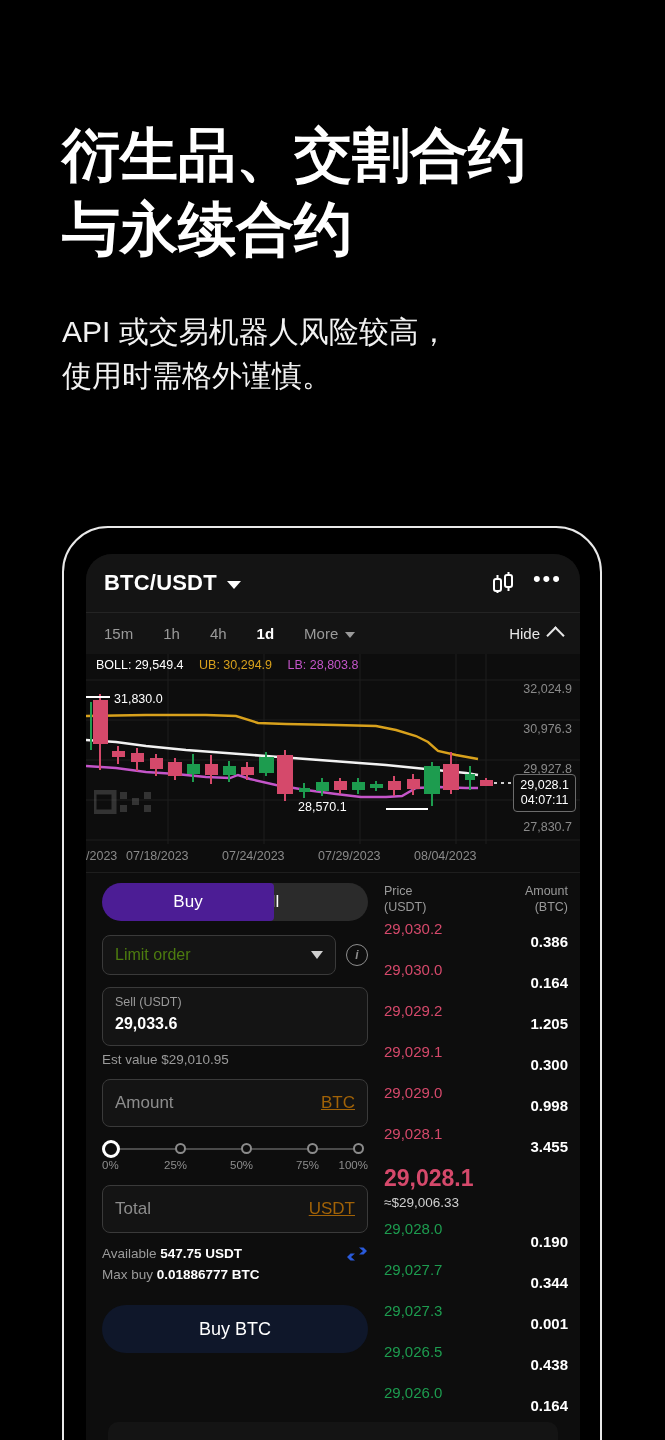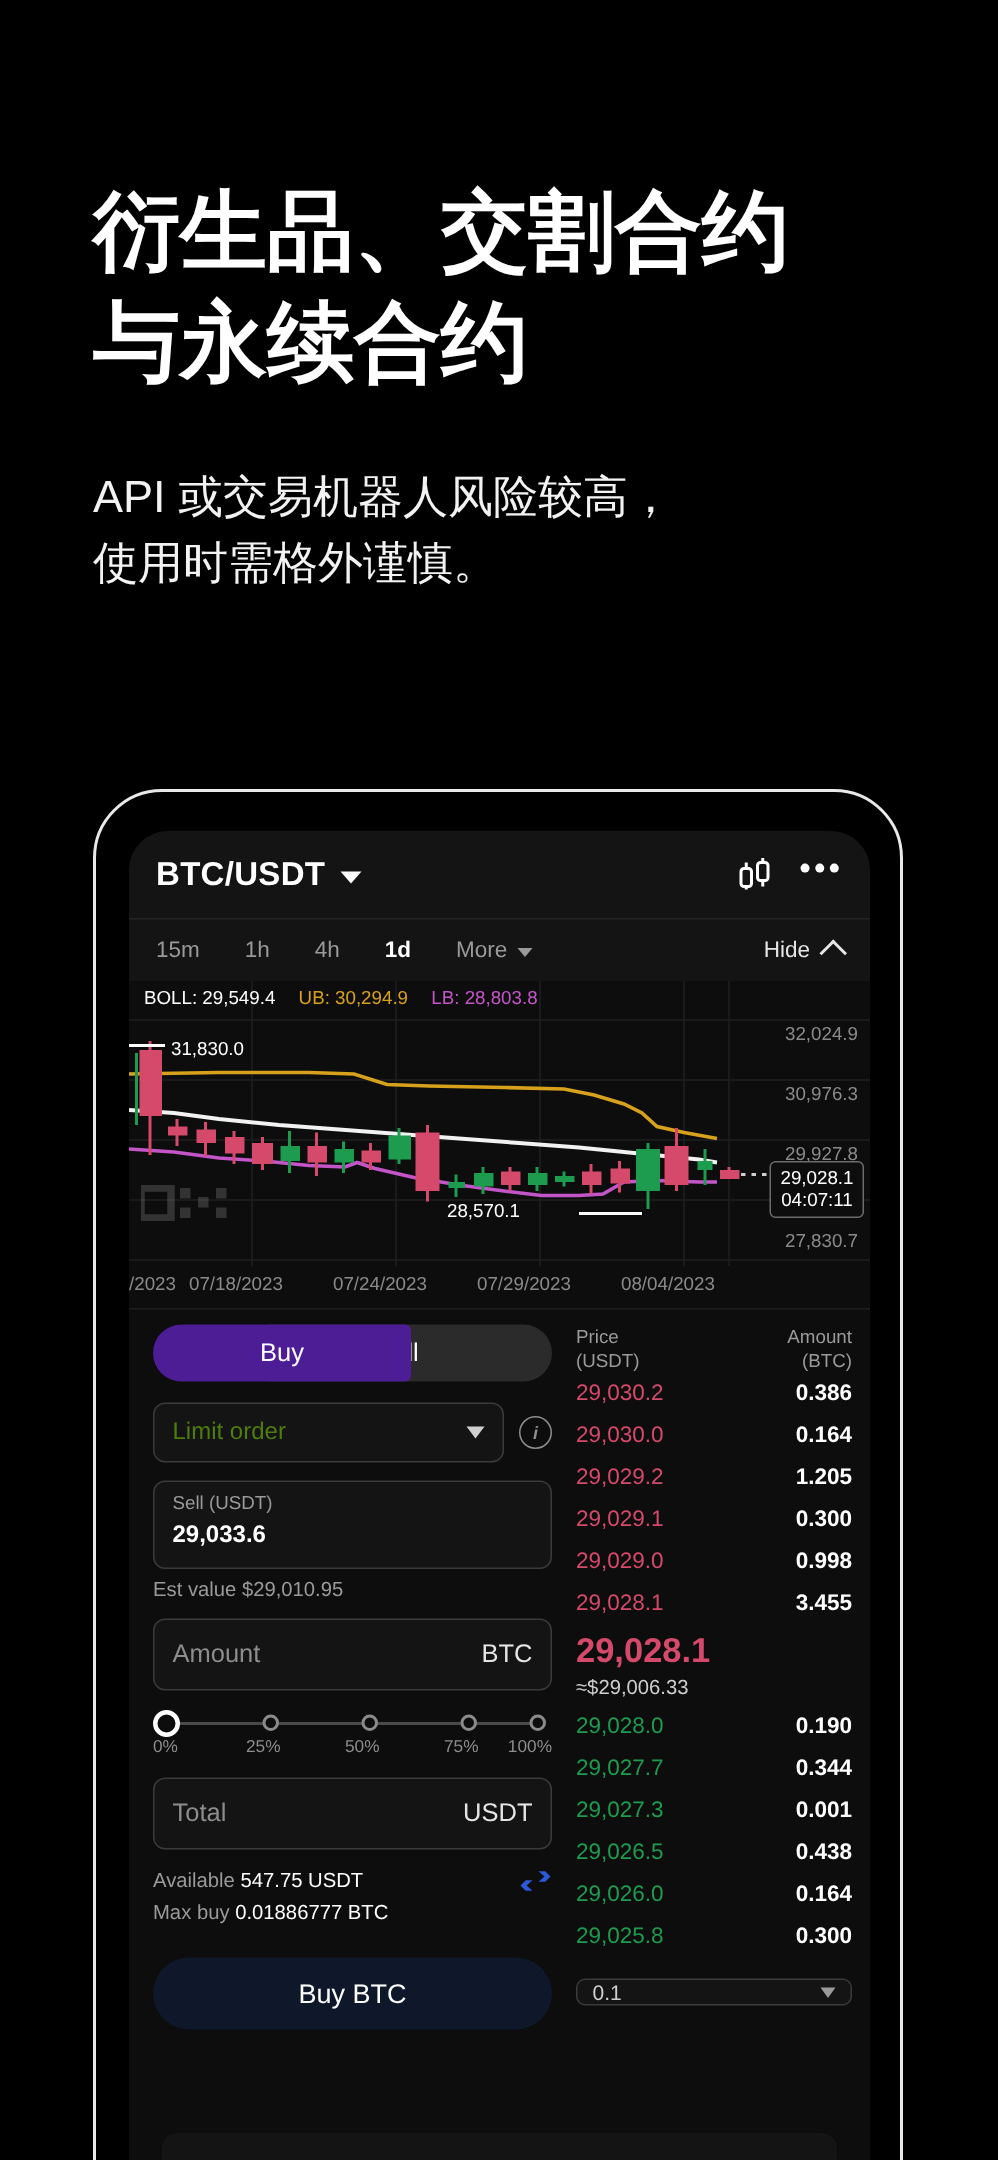--- a/index.html
+++ b/index.html
@@ -132,54 +132,54 @@
   }
   .field-label{font-size:12.5px;color:#9a9a9a;line-height:17px;}
   .field-value{font-size:16px;color:#ffffff;font-weight:700;line-height:26px;}
   .est-value{font-size:13.5px;color:#9a9a9a;margin-top:6px;}
 
   .ph-field{
     margin-top:12px;height:48px;border:1px solid #3a3a3a;border-radius:8px;background:#141414;
     display:flex;align-items:center;padding:0 12px;box-sizing:border-box;
   }
   .ph-field .ph{font-size:17px;color:#8d8d8d;}
-  .ph-field .unit{margin-left:auto;font-size:17px;color:#e5e5e5;}
+  .ph-field .unit{margin-left:auto;font-size:17px;color:#a16207;text-decoration:underline;}
 
   .slider{position:relative;height:34px;margin-top:12px;}
   .slider-track{position:absolute;left:8px;right:8px;top:9px;height:2px;background:#4a4a4a;}
   .slider-dot{
     position:absolute;top:4px;width:11px;height:11px;border-radius:50%;
     border:2px solid #8b8b8b;background:#0d0d0d;box-sizing:border-box;
   }
   .slider-knob{
     position:absolute;left:0;top:1px;width:18px;height:18px;border-radius:50%;
     border:3px solid #ffffff;background:#0d0d0d;box-sizing:border-box;
   }
   .slider-ticks{position:absolute;top:20px;left:0;right:0;height:14px;font-size:11.5px;color:#8d8d8d;}
   .slider-ticks span{position:absolute;}
 
   .avail{margin-top:10px;display:flex;align-items:flex-start;}
   .avail-lines{flex:1;}
   .avail-line{font-size:13.5px;line-height:21px;color:#9a9a9a;}
-  .avail-line b{color:#ffffff;font-weight:400;}
+  .avail-line b{color:#ffffff;font-weight:700;}
   .swap-icon{margin-left:auto;margin-top:2px;}
 
   .buy-btn{
     margin-top:20px;height:48px;border-radius:24px;background:#0f172a;
     display:flex;align-items:center;justify-content:center;
     font-size:18px;color:#ffffff;
   }
 
   
   .book-head{display:flex;font-size:12.5px;color:#9a9a9a;line-height:16px;}
   .book-head .bh-l{flex:1;}
   .book-head .bh-r{text-align:right;}
   .book-row{display:flex;font-size:15px;line-height:28px;}
   .book-row .bp{flex:1;}
-  .book-row .ba{color:#ffffff;font-weight:700;text-align:right;}
+  .book-row .ba{color:#ffffff;font-weight:700;text-align:right;margin-top:13px;}
   .ask .bp{color:#d5496b;}
   .bid .bp{color:#1d9c4f;}
   .last-price{font-size:23px;font-weight:700;color:#d5496b;line-height:30px;margin-top:2px;}
   .last-approx{font-size:13.5px;color:#cfcfcf;line-height:20px;margin-bottom:2px;}
   .grp-select{
     margin-top:14px;height:18px;border:1px solid #3a3a3a;border-radius:6px;background:#141414;
     display:flex;align-items:center;padding:0 10px;box-sizing:border-box;font-size:14px;color:#cfcfcf;
   }
   .grp-select .sel-caret{
     margin-left:auto;width:0;height:0;

